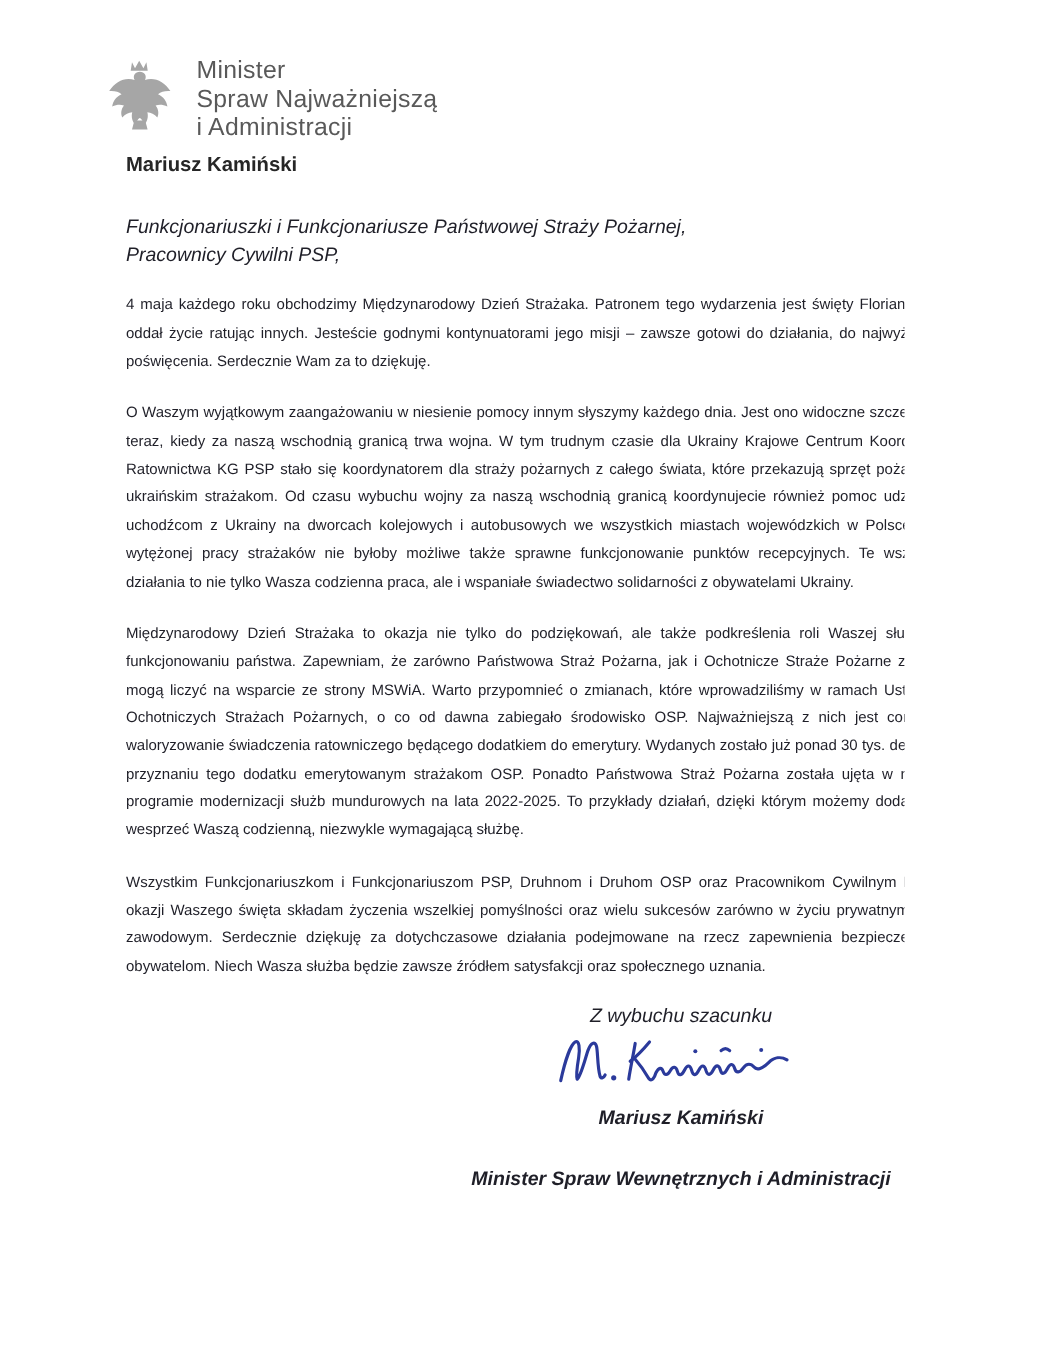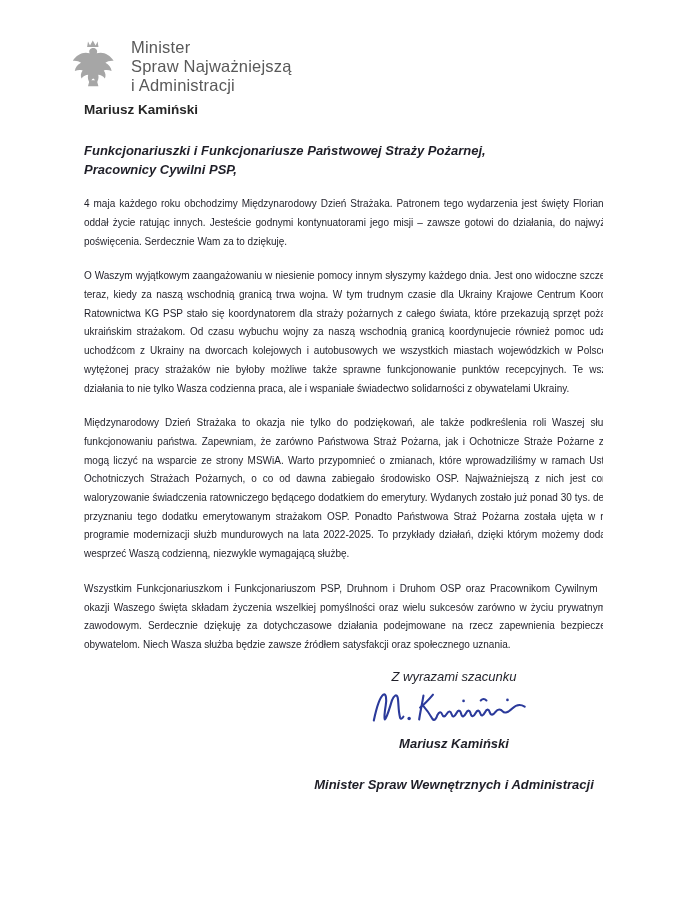--- a/index.html
+++ b/index.html
@@ -46,21 +46,21 @@
     color: #262626;
   }
   .content {
     position: absolute;
     left: 84px;
     top: 142px;
     width: 548px;
   }
   .salutation {
     font-style: italic;
-    font-weight: 700;
+    font-weight: 400;
     font-size: 13px;
     line-height: 18.6px;
     color: #1f1f28;
   }
   .para {
     margin: 0;
     margin-top: 16px;
     text-align: justify;
     font-size: 10px;
     line-height: 18.7px;
@@ -127,21 +127,21 @@
       <div>Funkcjonariuszki i Funkcjonariusze Państwowej Straży Pożarnej,</div>
       <div>Pracownicy Cywilni PSP,</div>
     </div>
 
     <p class="para">4 maja każdego roku obchodzimy Międzynarodowy Dzień Strażaka. Patronem tego wydarzenia jest święty Florian, który oddał życie ratując innych. Jesteście godnymi kontynuatorami jego misji – zawsze gotowi do działania, do najwyższego poświęcenia. Serdecznie Wam za to dziękuję.</p>
     <p class="para">O Waszym wyjątkowym zaangażowaniu w niesienie pomocy innym słyszymy każdego dnia. Jest ono widoczne szczególnie teraz, kiedy za naszą wschodnią granicą trwa wojna. W tym trudnym czasie dla Ukrainy Krajowe Centrum Koordynacji Ratownictwa KG PSP stało się koordynatorem dla straży pożarnych z całego świata, które przekazują sprzęt pożarniczy ukraińskim strażakom. Od czasu wybuchu wojny za naszą wschodnią granicą koordynujecie również pomoc udzielaną uchodźcom z Ukrainy na dworcach kolejowych i autobusowych we wszystkich miastach wojewódzkich w Polsce. Bez wytężonej pracy strażaków nie byłoby możliwe także sprawne funkcjonowanie punktów recepcyjnych. Te wszystkie działania to nie tylko Wasza codzienna praca, ale i wspaniałe świadectwo solidarności z obywatelami Ukrainy.</p>
     <p class="para">Międzynarodowy Dzień Strażaka to okazja nie tylko do podziękowań, ale także podkreślenia roli Waszej służby w funkcjonowaniu państwa. Zapewniam, że zarówno Państwowa Straż Pożarna, jak i Ochotnicze Straże Pożarne zawsze mogą liczyć na wsparcie ze strony MSWiA. Warto przypomnieć o zmianach, które wprowadziliśmy w ramach Ustawy o Ochotniczych Strażach Pożarnych, o co od dawna zabiegało środowisko OSP. Najważniejszą z nich jest coroczne waloryzowanie świadczenia ratowniczego będącego dodatkiem do emerytury. Wydanych zostało już ponad 30 tys. decyzji o przyznaniu tego dodatku emerytowanym strażakom OSP. Ponadto Państwowa Straż Pożarna została ujęta w nowym programie modernizacji służb mundurowych na lata 2022-2025. To przykłady działań, dzięki którym możemy dodatkowo wesprzeć Waszą codzienną, niezwykle wymagającą służbę.</p>
     <p class="para">Wszystkim Funkcjonariuszkom i Funkcjonariuszom PSP, Druhnom i Druhom OSP oraz Pracownikom Cywilnym PSP z okazji Waszego święta składam życzenia wszelkiej pomyślności oraz wielu sukcesów zarówno w życiu prywatnym, jak i zawodowym. Serdecznie dziękuję za dotychczasowe działania podejmowane na rzecz zapewnienia bezpieczeństwa obywatelom. Niech Wasza służba będzie zawsze źródłem satysfakcji oraz społecznego uznania.</p>
 
     <div class="closing">
-      <div class="valediction">Z wyrazami szacunku</div>
+      <div class="valediction">Z wybuchu szacunku</div>
 
       <div class="signature-wrap">
         <svg viewBox="0 0 180 44" xmlns="http://www.w3.org/2000/svg" aria-hidden="true">
           <g fill="none" stroke-width="2.2" stroke-linecap="round" stroke-linejoin="round">
             <path d="M6 34 C9 20 13 9 16 7 C19 5 19.5 12 18.5 18 C17.5 24 16.5 30 17.5 33 C20 31 23 19 25 13 C27 7.5 30 6 31 10 C32 14 31.5 24 33.5 31 C34.2 33 36 32 37 30" stroke="#2b3a9b"></path>
             <path d="M58 8 C56.5 17 54.5 26 53.5 33" stroke="#2b3a9b"></path>
             <path d="M68 7 C63 13 58.5 17.5 54.5 20.5" stroke="#2b3a9b"></path>
             <path d="M58 19 C62 23.5 65.5 29 67.5 32.5 C69.5 35 71.5 32 72.5 28.5 C74.5 24.5 76.5 24.5 77.5 27.5 C78.5 30.5 80.5 30.5 82.5 27 C84.5 23.5 86.5 24 87.5 27.5 C88.5 31 90.5 30.5 92.5 26.5 C94.5 22.5 96.5 23 97.5 27 C98.5 31 100.5 30.5 102.5 26.5 C104.5 22.5 106.5 23 107.5 27 C108.5 30.5 110.5 30.5 112.5 26.5 C114.5 22.5 116.5 23 117.5 26.5 C118.5 30 120.5 29.5 122.5 25.5 C124.5 21.5 126.5 22 127.5 25.5 C128.5 29 131 28.5 133.5 25 C136 21.5 139 22 141 24.5 C143 27 147 25.5 151 21.5 C155 17.5 160 17 164 19.5" stroke="#2b3a9b"></path>
             <path d="M118 13 C120 11 122 11 124 13" stroke="#2b3a9b"></path>
           </g>

